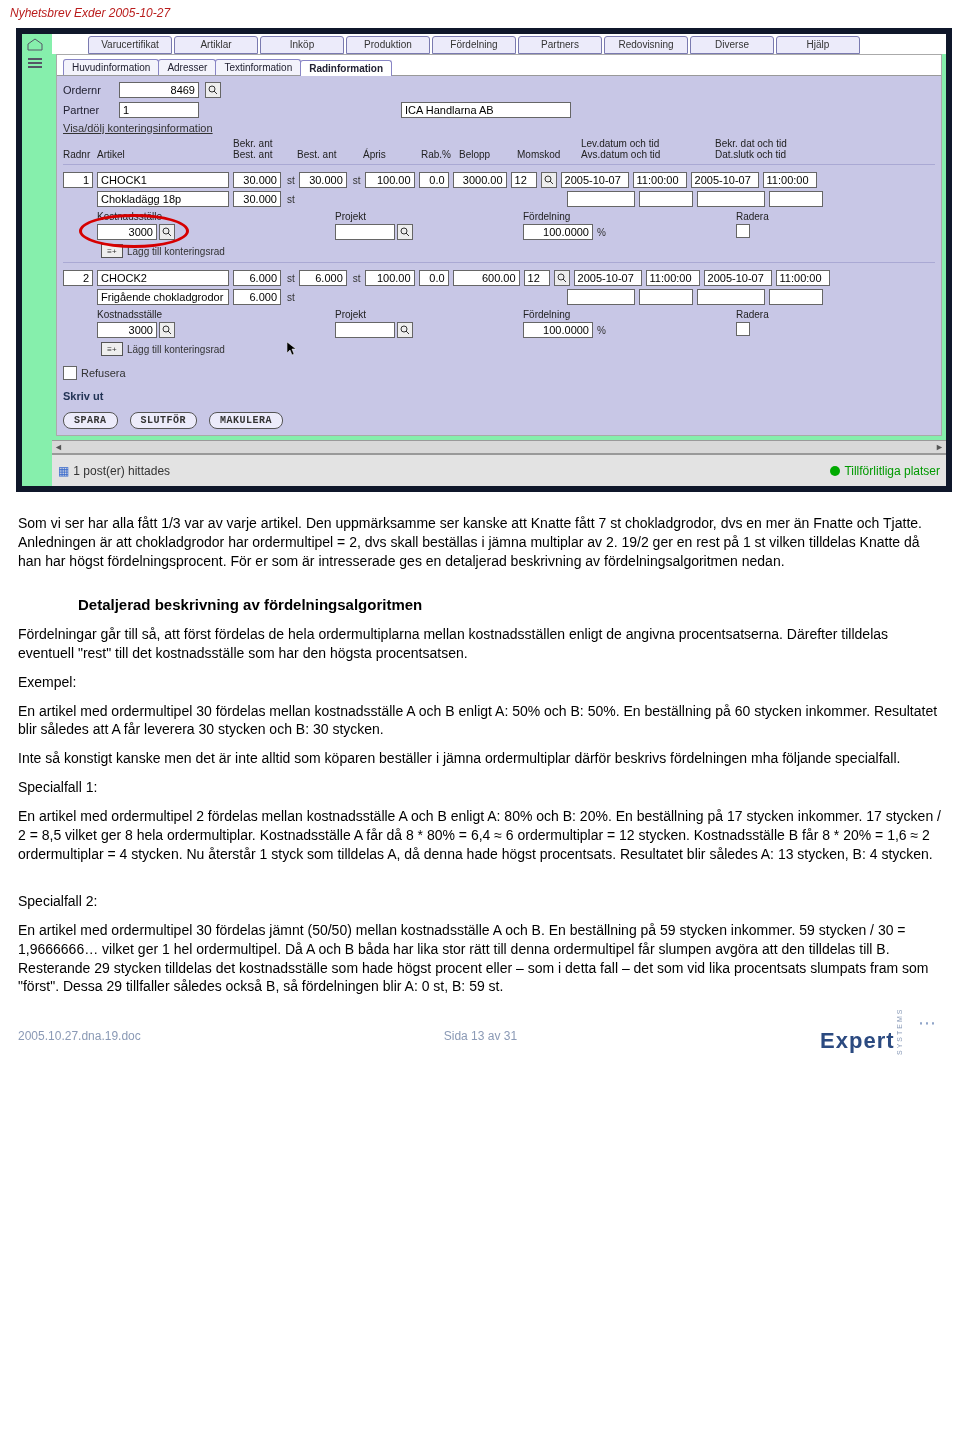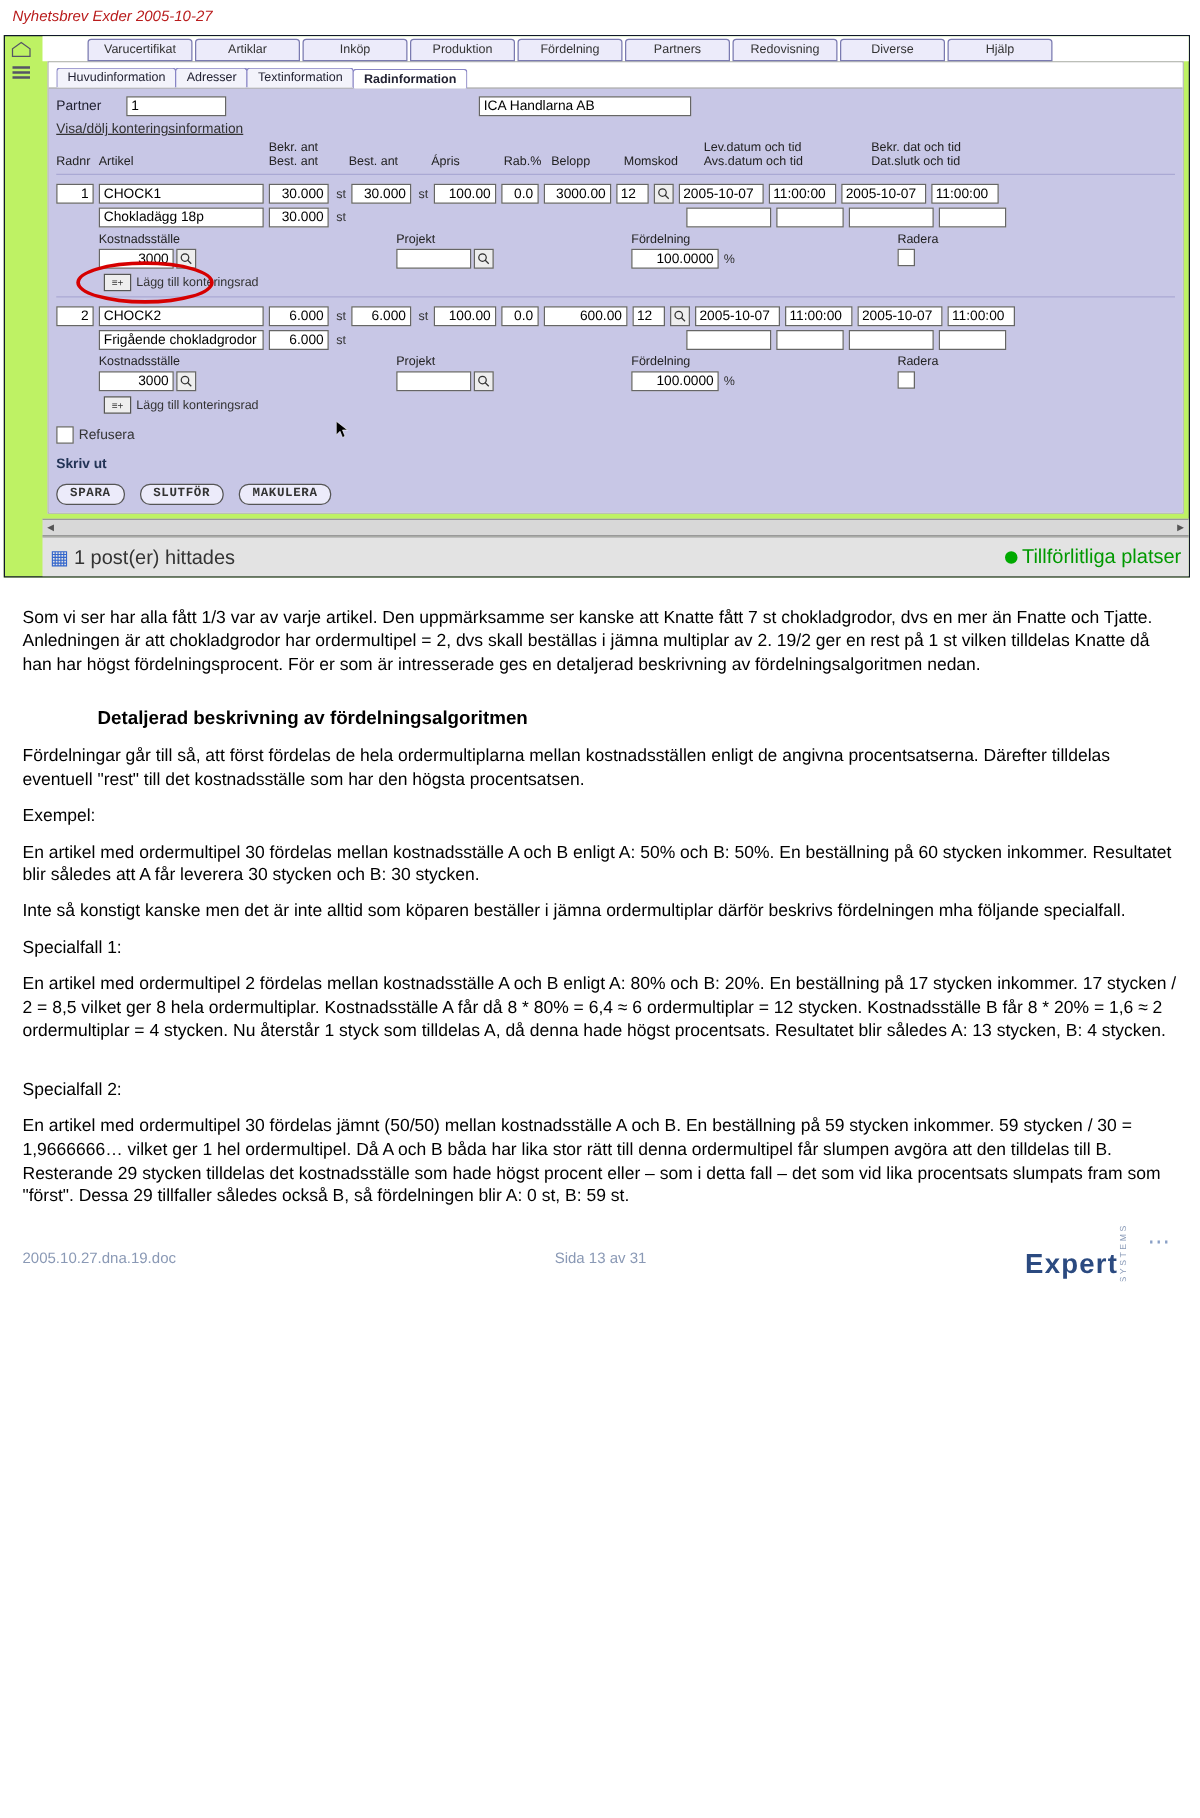--- a/index.html
+++ b/index.html
@@ -1,18 +1,18 @@
 <!DOCTYPE html>
 <html><head>
 <meta charset="utf-8">
 <style>
   * { box-sizing: border-box; margin: 0; padding: 0; }
   body { font-family: Arial, sans-serif; font-size: 11px; color: #333; background: #fff; width: 960px; }
   .page-header { color: #b91c1c; padding: 6px 10px; font-size: 12px; font-style: italic; }
-  .app-frame { border: 1px solid #0f172a; margin: 2px 8px 6px 3px; background: #bef264; }
+  .app-frame { border: 6px solid #0f172a; margin: 2px 8px 6px 16px; background: #86efac; }
   .menu-row { display: flex; padding-left: 36px; gap: 2px; background: #fff; height: 20px; align-items: center; }
   .menu-tab { flex: 0 0 auto; width: 84px; height: 18px; border: 1px solid #7a7ab0; border-top-left-radius: 3px; border-top-right-radius: 3px; background: #ecebfa; margin-top: 2px; font-size: 10px; color: #333; text-align: center; line-height: 16px; }
   .title-bar { background: #c8c7e6; padding: 4px 8px; font-size: 16px; font-weight: bold; color: #3a3a6d; }
   .sidebar-gutter { float: left; width: 30px; }
   .sidebar-ico { width: 18px; height: 14px; margin: 4px; display: block; }
   .content-panel { background: #fff; margin: 0 4px 4px 4px; border: 1px solid #aaa; }
   .tab-row { display: flex; gap: 0; padding: 4px 6px 0 6px; border-bottom: 1px solid #999; background: #fff; }
   .sub-tab { border: 1px solid #8885c5; border-bottom: none; padding: 2px 8px; border-top-left-radius: 3px; border-top-right-radius: 3px; font-size: 10px; color: #223; background: #f3f3fb; margin-right: -1px; }
   .sub-tab.active { font-weight: bold; background: #fff; position: relative; top: 1px; }
   .form-area { background: #c8c7e6; padding: 6px; }
@@ -26,21 +26,21 @@
   .grid-row { display: flex; gap: 4px; align-items: center; margin-top: 3px; }
   .col { display: flex; flex-direction: column; }
   .st-lbl { font-size: 10px; color: #333; margin-left: 2px; }
   .sub-sec { display: flex; gap: 40px; margin-top: 4px; font-size: 10px; color: #222; }
   .sub-block { display: flex; flex-direction: column; gap: 2px; }
   .red-ellipse { position: absolute; border: 3px solid #d60000; border-radius: 50%; width: 110px; height: 34px; pointer-events: none; }
   .add-row { display: flex; align-items: center; gap: 4px; margin-top: 4px; font-size: 10px; }
   .ico-box { width: 22px; height: 14px; border: 1px solid #555; background: #eee; display: inline-flex; align-items: center; justify-content: center; font-size: 8px; }
   .cb-box { width: 14px; height: 14px; border: 1px solid #666; background: #fff; display: inline-block; vertical-align: middle; }
   .action-btn { display: inline-block; padding: 2px 10px 2px 10px; border: 1px solid #555; border-radius: 8px; font-size: 10px; font-weight: bold; background: #ecebfa; font-family: Liberation Mono, monospace; letter-spacing: .5px;}
-  .bottom-bar { background: #e3e3e3; border-top: 1px solid #999; padding: 2px 6px; display: flex; justify-content: space-between; font-size: 16px; align-items: center; height: 32px;}
+  .bottom-bar { background: #e3e3e3; border-top: 1px solid #999; padding: 2px 6px; display: flex; justify-content: space-between; font-size: 12px; align-items: center; height: 32px;}
   .status-ok { color: #090; display: inline-flex; align-items: center; gap: 4px; }
   .status-ok::before { content: ""; width: 10px; height: 10px; background: #0a0; border-radius: 50%; display: inline-block; }
   .hscroll { height: 14px; background: #d8d8d8; border-top: 1px solid #999; border-bottom: 1px solid #999; display: flex; justify-content: space-between; align-items: center; padding: 0 2px; font-size: 9px; color: #555;}
   
   .doc-text { padding: 6px 18px; font-size: 14px; line-height: 1.35; color: #000; font-family: Arial, Helvetica, sans-serif;}
   .doc-text p { margin: 10px 0; }
   .doc-text h3 { font-size: 15px; margin: 24px 0 8px 60px; font-weight: bold; }
   .indent { margin-left: 60px; }
   .footer { display: flex; justify-content: space-between; align-items: center; padding: 8px 18px 4px 18px; color: #8a99b5; font-size: 12px;}
   .logo { text-align: right; line-height: 0.9; }
@@ -82,20 +82,30 @@
         </div>
       <div class="content-panel">
         <div class="tab-row" id="tab-row">
             <div class="sub-tab">Huvudinformation</div>
             <div class="sub-tab">Adresser</div>
             <div class="sub-tab">Textinformation</div>
             <div class="sub-tab active">Radinformation</div>
           </div>
         <div class="form-area panel-wrap">
 
+          <div class="form-row">
+            <span class="field-label">Ordernr</span>
+            <input type="text" class="exder" style="width: 80px;" value="8469">
+            <span class="mag-btn">
+                <svg width="10" height="10">
+                  <circle cx="4" cy="4" r="3" stroke="#333" fill="none"></circle>
+                  <line x1="6" y1="6" x2="9" y2="9" stroke="#333"></line>
+                </svg>
+              </span>
+          </div>
           <div class="form-row">
             <span class="field-label">Partner</span>
             <input type="text" class="exder left" style="width: 80px;" value="1">
             <span style="width:190px"></span>
             <input type="text" class="exder left" style="width: 170px;" value="ICA Handlarna AB">
           </div>
 
           <div class="section-title">Visa/dölj konteringsinformation</div>
 
           <div class="grid-head">

